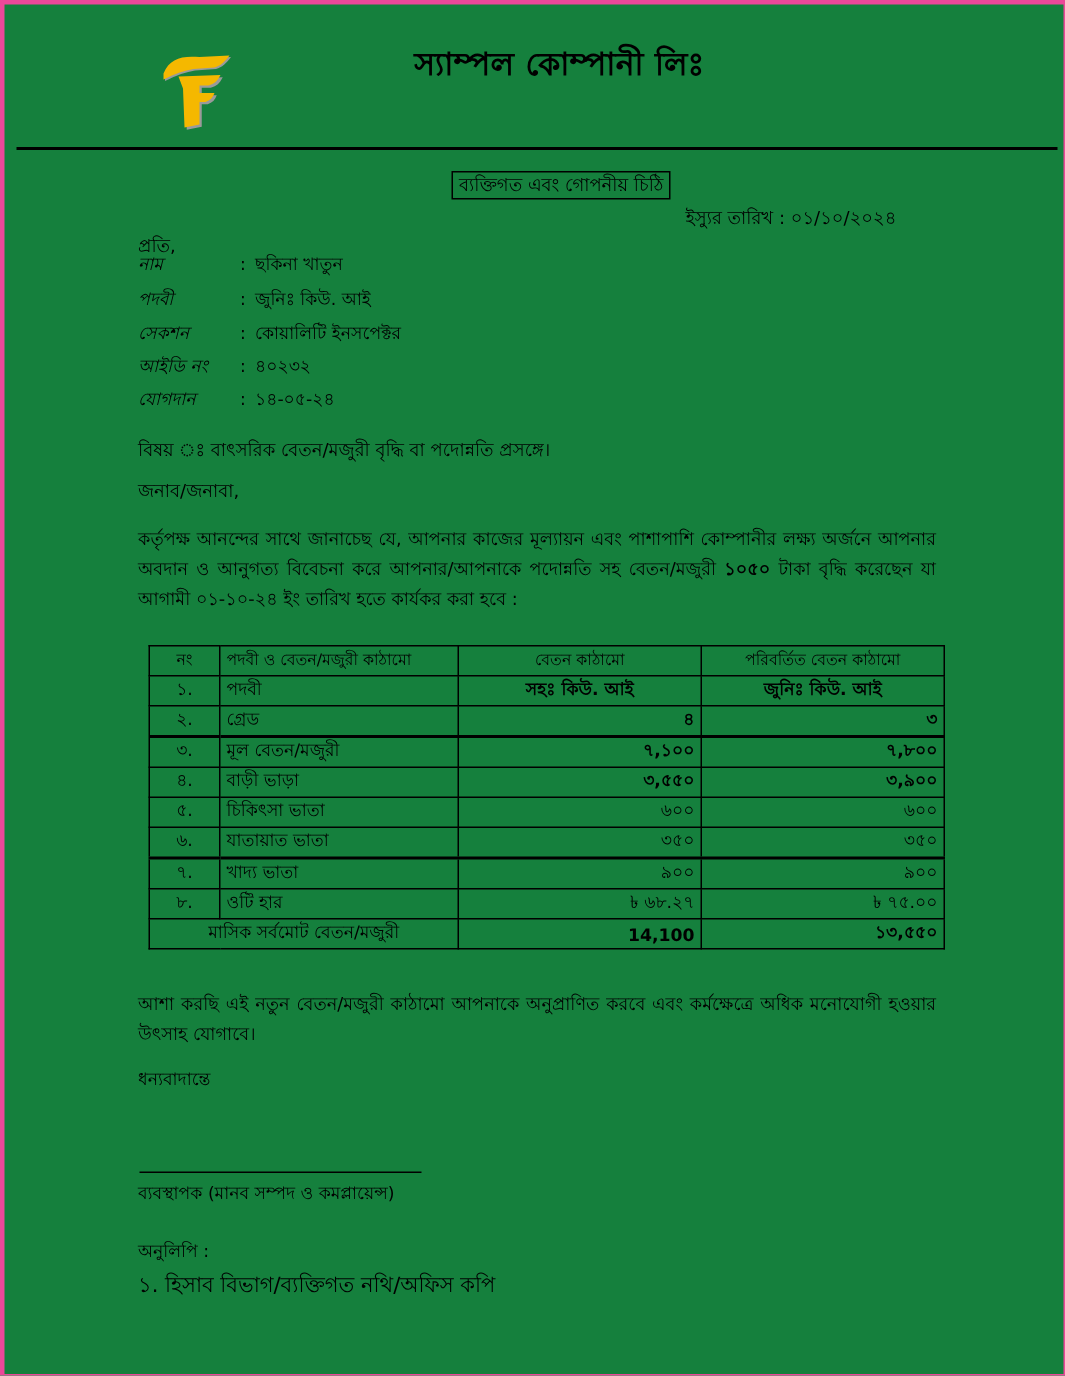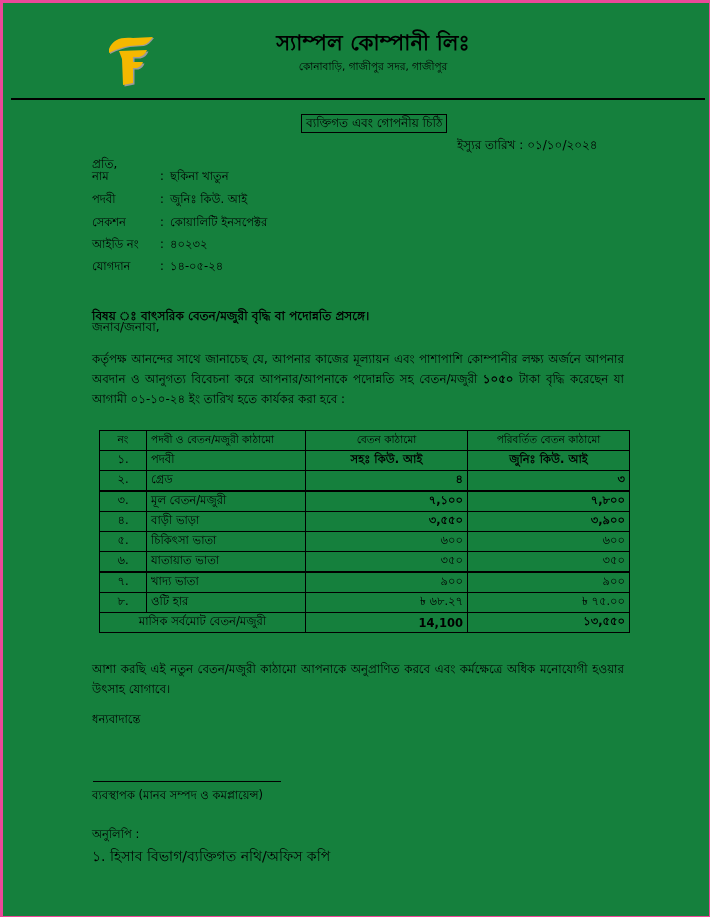--- a/index.html
+++ b/index.html
@@ -20,23 +20,23 @@
     position: absolute; left: 250px; top: 56px; width: 240px; text-align: center; font-size: 10.5px;
   }
   .header-rule { position: absolute; left: 8px; top: 95px; width: 694px; height: 0; border-top: 2px solid #000; }
   .confidential {
     position: absolute; left: 298px; top: 111px; border: 1px solid #000; padding: 1px 4px;
     font-size: 12px; line-height: 15px;
   }
   .issue-date { position: absolute; left: 454px; top: 133px; font-size: 12px; }
   .to { position: absolute; left: 89px; top: 152px; font-size: 12px; }
   .info-row { position: absolute; left: 89px; font-size: 11.5px; height: 20px; line-height: 20px; }
-  .info-row .k { display: inline-block; width: 68px; }
+  .info-row .k { display: inline-block; width: 68px; font-style: italic; }
   .info-row .c { display: inline-block; width: 10px; }
-  .subject { position: absolute; left: 89px; top: 288px; font-size: 12px; font-weight: bold; margin-top: 16px; }
+  .subject { position: absolute; left: 89px; top: 288px; font-size: 12px; font-weight: normal; }
   .salute { position: absolute; left: 89px; top: 315px; font-size: 12px; }
   .para {
     position: absolute; left: 89px; width: 532px; font-size: 11.8px; line-height: 20px; text-align: justify;
   }
   .para b { font-weight: bold; margin-top: 12px; }
   table.salary {
     position: absolute; left: 96px; top: 427px; border-collapse: collapse; font-size: 11.5px;
   }
   table.salary td, table.salary th {
     border: 1px solid #000; height: 19px; padding: 0 4px; font-weight: normal;
@@ -60,21 +60,20 @@
 <div class="frame">
 
   <svg class="logo" viewBox="0 0 56 56">
     <path d="M6 18 C10 8 18 6 30 7 L50 6 C47 10 44 13 40 14 L26 15 C20 16 14 18 6 22 Z" fill="#9a9a9a" transform="translate(1,1)"></path>
     <path d="M6 18 C10 8 18 6 30 7 L50 6 C47 10 44 13 40 14 L26 15 C20 16 14 18 6 22 Z" fill="#F5B800"></path>
     <path d="M16 20 L44 19 C42 23 40 25 36 26 L30 26 L30 31 L40 31 C39 34 37 36 34 37 L30 37 L30 52 L20 54 L19 28 Z" fill="#9a9a9a" transform="translate(1.5,1.5)"></path>
     <path d="M16 20 L44 19 C42 23 40 25 36 26 L30 26 L30 31 L40 31 C39 34 37 36 34 37 L30 37 L30 52 L20 54 L19 28 Z" fill="#F5B800"></path>
   </svg>
 
   <div class="company-name">স্যাম্পল কোম্পানী লিঃ</div>
-  <div class="company-address">কোনাবাড়ি, গাজীপুর সদর, গাজীপুর</div>
   <div class="header-rule"></div>
 
   <div class="confidential">ব্যক্তিগত এবং গোপনীয় চিঠি</div>
 
   <div class="issue-date">
     <span>ইস্যুর তারিখ</span>
     <span> : </span>
     <span>০১/১০/২০২৪</span>
   </div>
 

